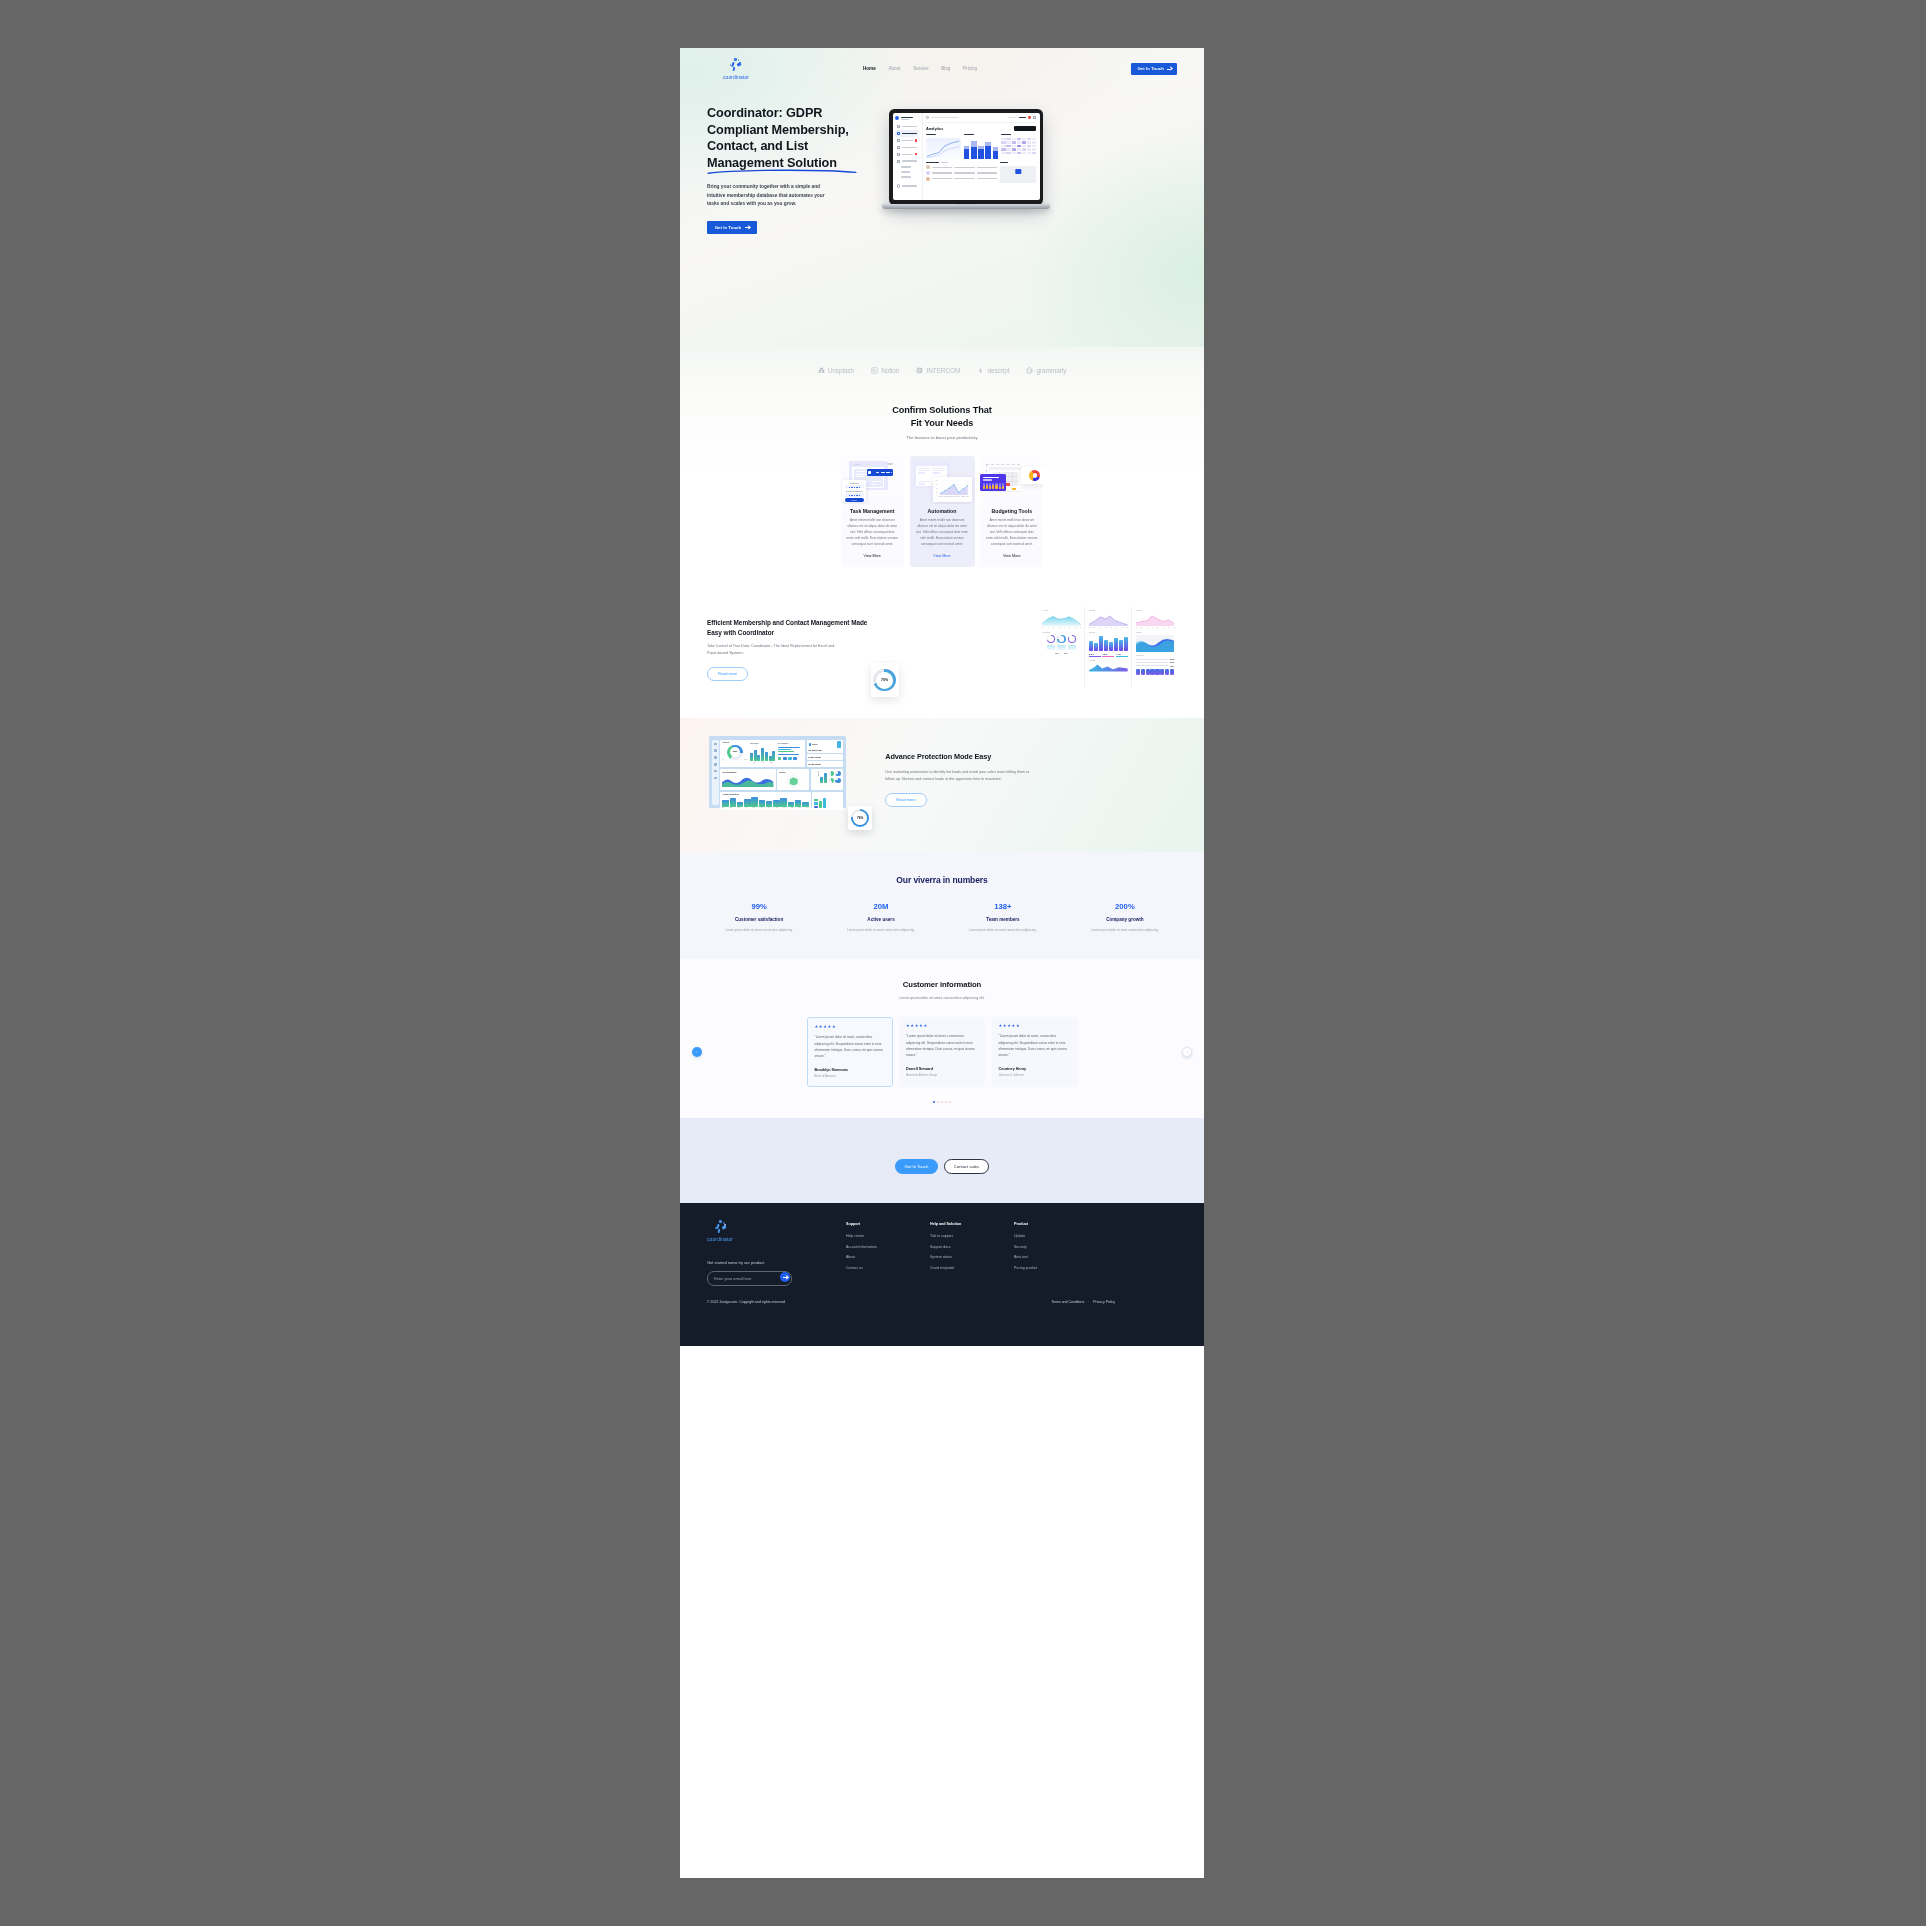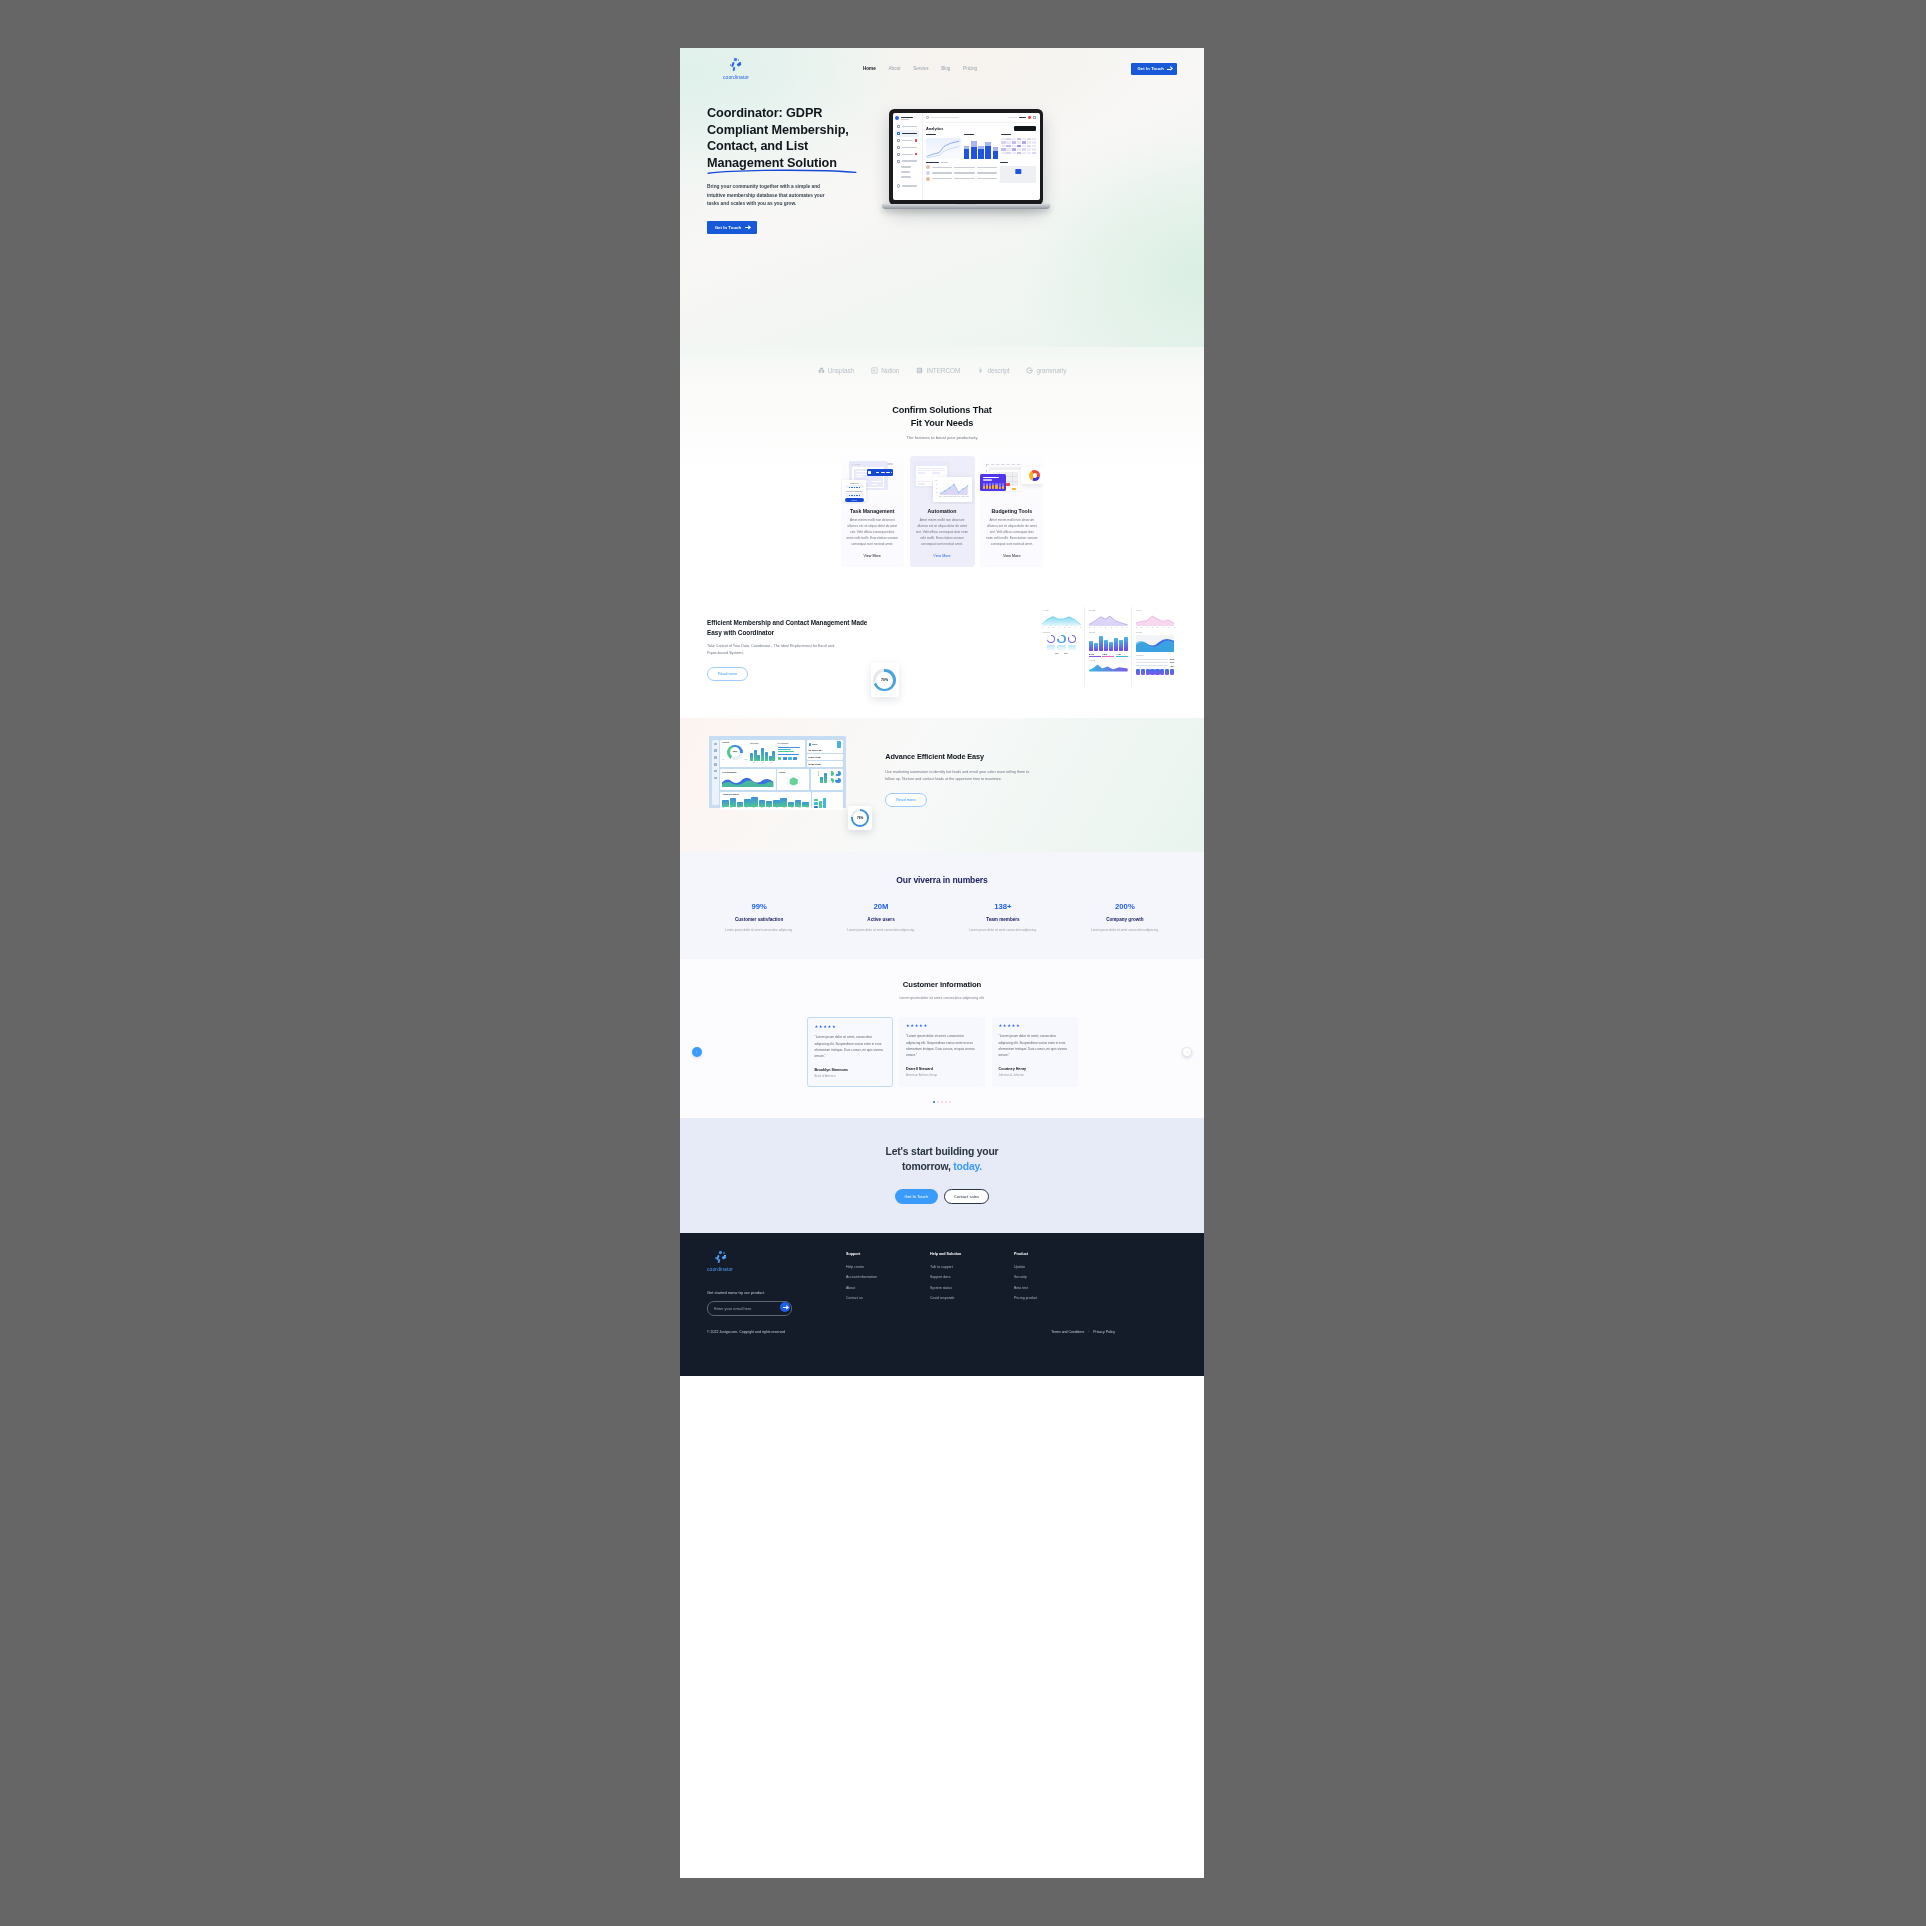--- a/index.html
+++ b/index.html
@@ -1110,21 +1110,21 @@
         </div>
       </div>
       <div class="donut-76">
         <div class="r76-outer">
           <div class="r76-inner"></div>
           <div class="r76-label">76%</div>
         </div>
       </div>
     </div>
     <div class="pro-right">
-      <h3 class="pro-title">Advance Efficient Mode Easy</h3>
+      <h3 class="pro-title">Advance Protection Mode Easy</h3>
       <p class="pro-sub">Use marketing automation to identify hot leads and email your sales team telling them to follow up. Nurture and contact leads at the opportune time to maximize.</p>
       <button class="btn-outline">Read more</button>
     </div>
   </section>
 
   <section class="stats">
     <h2 class="stats-title">Our viverra in numbers</h2>
     <div class="stat-row">
       <div class="stat">
         <div class="stat-num">99%</div>
@@ -1177,24 +1177,20 @@
     <div class="t-dots">
       <i class="on"></i>
       <i></i>
       <i></i>
       <i></i>
       <i></i>
     </div>
   </section>
 
   <section class="cta">
-    <h2 class="cta-title">
-      <span>Let's start building your</span><br>
-      <span>tomorrow, </span><span class="hl">today.</span>
-    </h2>
     <div class="cta-btns">
       <button class="cta-primary">Get In Touch</button>
       <button class="cta-ghost">Contact sales</button>
     </div>
   </section>
 
   <footer class="footer">
     <div class="f-top">
       <div class="f-brand">
         <div class="brand" style="align-items:flex-start;width:auto">

